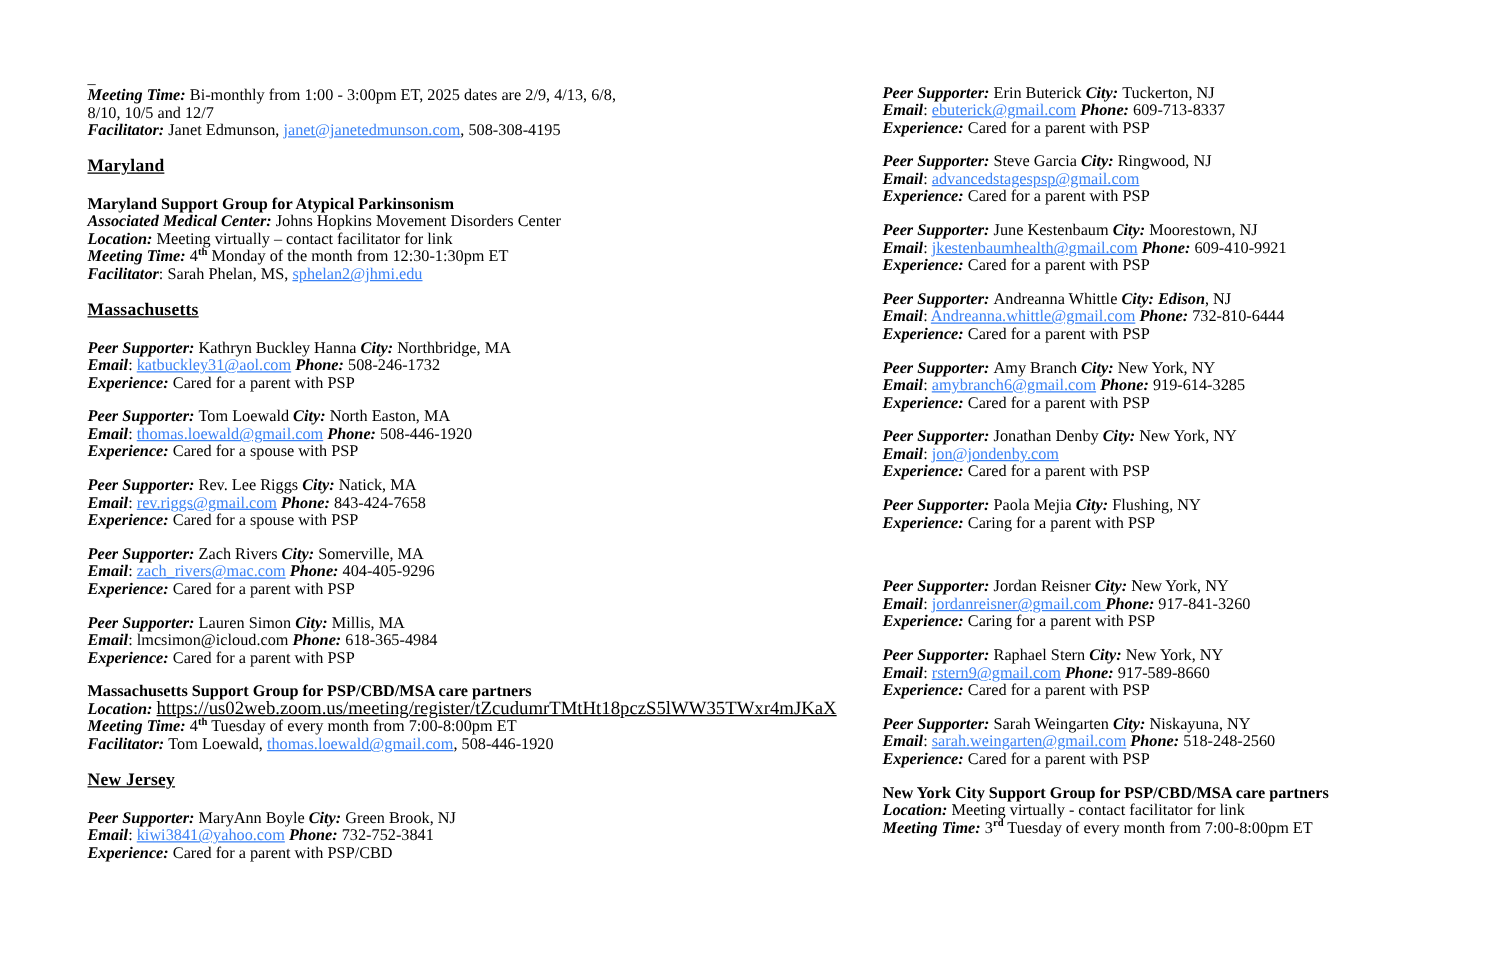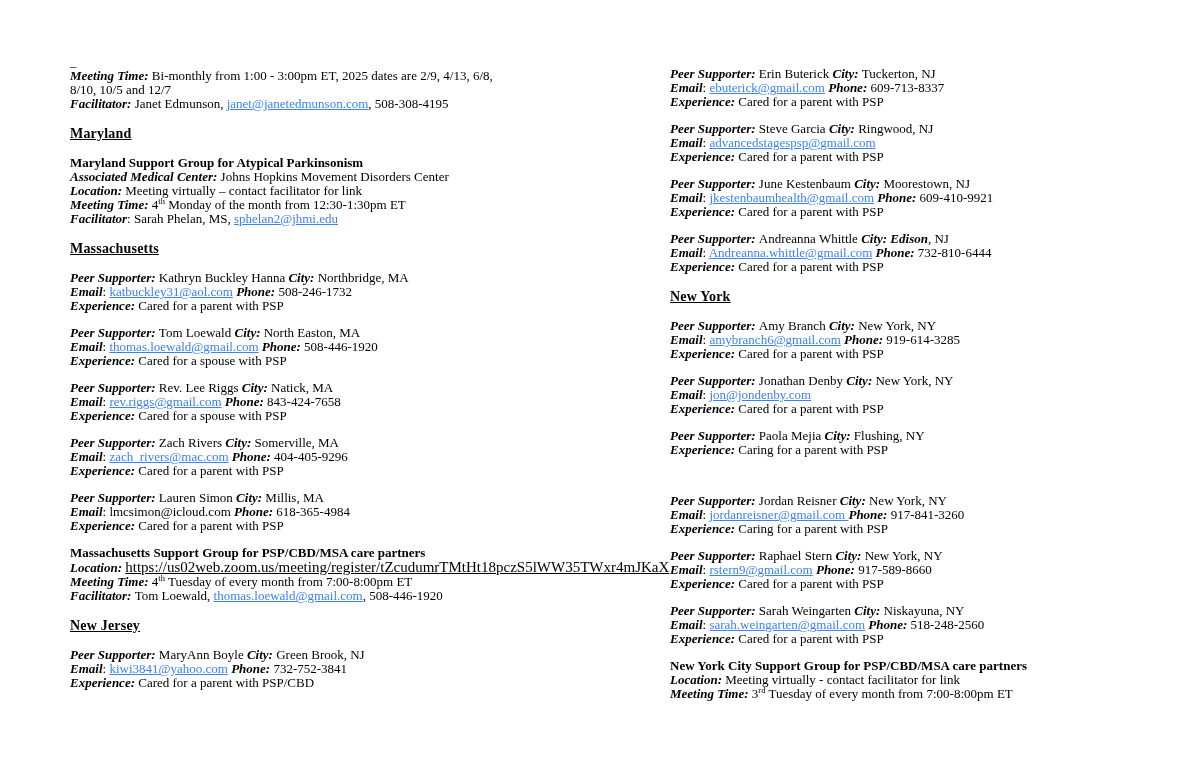--- a/index.html
+++ b/index.html
@@ -4,32 +4,32 @@
 <style>
   * { box-sizing: border-box; }
   html, body { margin: 0; padding: 0; background: #ffffff; }
   .page {
     width: 1200px; height: 776px; background: #ffffff; color: #000000;
     font-family: "Liberation Serif", serif; overflow: hidden; position: relative;
   }
   .columns { display: flex; padding: 55px 0 0 70px; }
   .col { font-size: 13px; }
   .col-left  { width: 530px; margin-right: 70px; }
-  .col-right { width: 510px; padding-top: 12px; }
+  .col-right { width: 510px; padding-top: 12px; margin-left: 36px; }
   .line { line-height: 14px; min-height: 14px; white-space: nowrap; }
   .para { margin: 0 0 13px 0; }
   .heading {
     font-size: 14px; font-weight: bold; text-decoration: underline;
     line-height: 17px; margin: 14px 0 14px 0; letter-spacing: 0.2px;
   }
   .spacer { height: 24px; }
   .seg-r  { font-weight: normal; font-style: normal; }
   .seg-b  { font-weight: bold; text-align: right; }
   .seg-bi { font-weight: bold; font-style: italic; }
-  .seg-sup { font-size: 8.5px; vertical-align: super; line-height: 0; }
+  .seg-sup { font-size: 8.5px; vertical-align: super; line-height: 0; font-weight: bold; }
   a.seg-a { color: #3b82f6; text-decoration: underline; cursor: pointer; }
   a.seg-smalla { color: #000000; text-decoration: underline; font-size: 15px; cursor: pointer; }
 </style>
 </head>
 <body>
 
 <div class="page" style="background: rgb(255, 255, 255); color: rgb(0, 0, 0);">
   <div class="columns">
     <div class="col col-left">
         <div class="para">
@@ -99,21 +99,20 @@
         <div class="para">
           <div class="line"><span class="seg-bi">Peer Supporter: </span><span class="seg-r">June Kestenbaum </span><span class="seg-bi">City: </span><span class="seg-r">Moorestown, NJ</span></div>
           <div class="line"><span class="seg-bi">Email</span><span class="seg-r">: </span><a href="#" class="seg-a">jkestenbaumhealth@gmail.com</a><span class="seg-r"> </span><span class="seg-bi">Phone: </span><span class="seg-r">609-410-9921</span></div>
           <div class="line"><span class="seg-bi">Experience: </span><span class="seg-r">Cared for a parent with PSP</span></div>
         </div>
         <div class="para">
           <div class="line"><span class="seg-bi">Peer Supporter: </span><span class="seg-r"> Andreanna Whittle </span><span class="seg-bi">City: Edison</span><span class="seg-r">, NJ</span></div>
           <div class="line"><span class="seg-bi">Email</span><span class="seg-r">: </span><a href="#" class="seg-a">Andreanna.whittle@gmail.com</a><span class="seg-r"> </span><span class="seg-bi">Phone: </span><span class="seg-r"> 732-810-6444</span></div>
           <div class="line"><span class="seg-bi">Experience: </span><span class="seg-r">Cared for a parent with PSP</span></div>
         </div>
-        <div class="heading">New York</div>
         <div class="para">
           <div class="line"><span class="seg-bi">Peer Supporter: </span><span class="seg-r">Amy Branch </span><span class="seg-bi">City: </span><span class="seg-r">New York, NY</span></div>
           <div class="line"><span class="seg-bi">Email</span><span class="seg-r">: </span><a href="#" class="seg-a">amybranch6@gmail.com</a><span class="seg-r"> </span><span class="seg-bi">Phone: </span><span class="seg-r">919-614-3285</span></div>
           <div class="line"><span class="seg-bi">Experience: </span><span class="seg-r">Cared for a parent with PSP</span></div>
         </div>
         <div class="para">
           <div class="line"><span class="seg-bi">Peer Supporter: </span><span class="seg-r">Jonathan Denby </span><span class="seg-bi">City: </span><span class="seg-r">New York, NY</span></div>
           <div class="line"><span class="seg-bi">Email</span><span class="seg-r">: </span><a href="#" class="seg-a">jon@jondenby.com</a></div>
           <div class="line"><span class="seg-bi">Experience: </span><span class="seg-r">Cared for a parent with PSP</span></div>
         </div>

